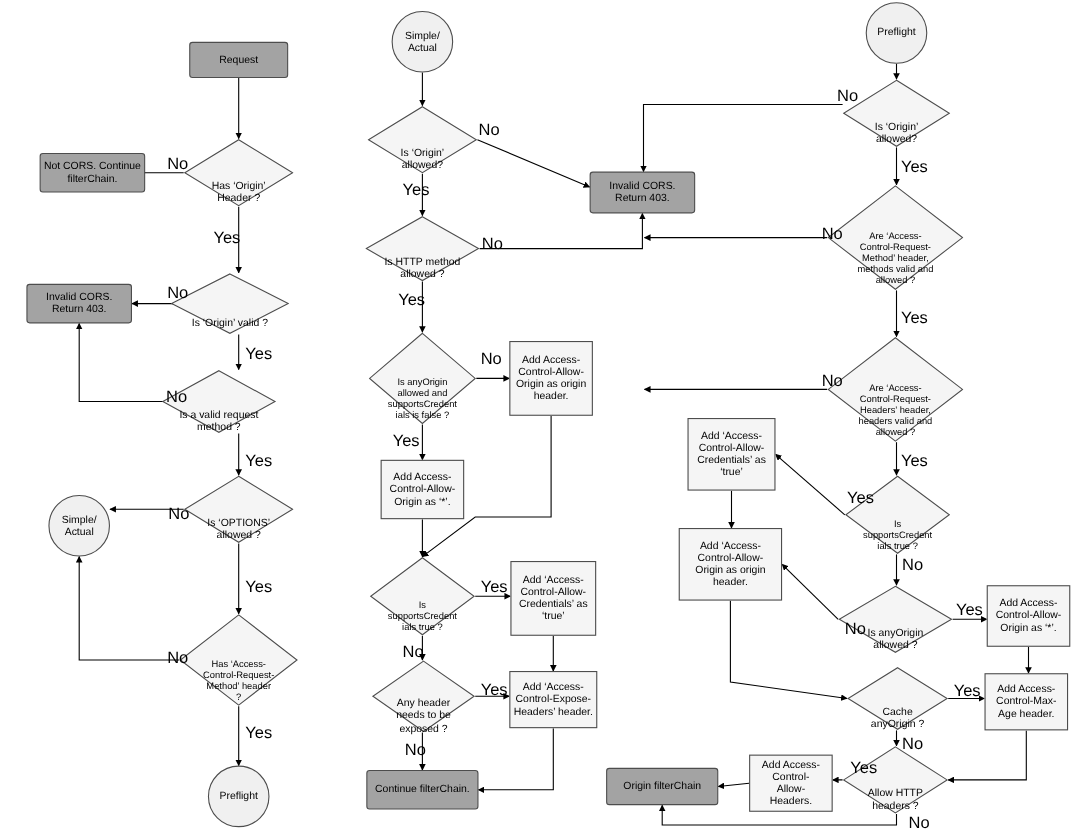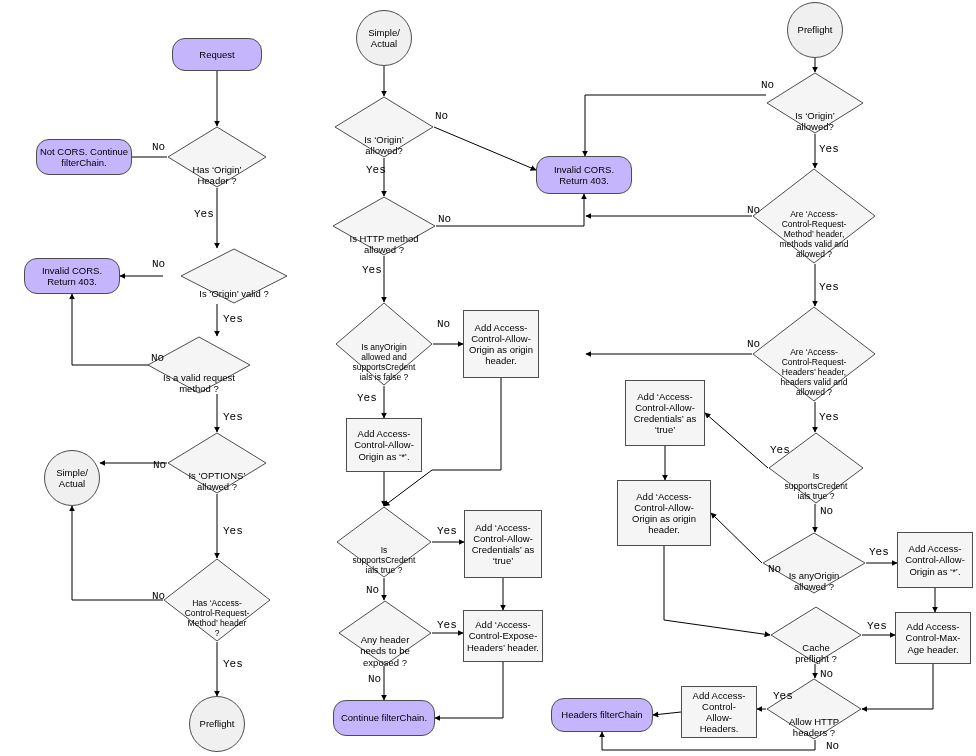--- a/index.html
+++ b/index.html
@@ -36,23 +36,23 @@
     line-height: 1.18;
     color: #000000;
     padding: 2px;
     white-space: pre-line;
   }
   .n-rect {
     background: #f5f5f5;
     border: 1px solid #4d4d4d;
   }
   .n-round {
-    background: #c4b5fd;
+    background: #a3a3a3;
     border: 1px solid #4d4d4d;
-    border-radius: 13px;
+    border-radius: 3px;
   }
   .n-ellipse {
     background: #f0f0f0;
     border: 1px solid #4d4d4d;
     border-radius: 50%;
   }
   .n-diamond {
     background: transparent;
     border: none;
   }
@@ -63,25 +63,24 @@
   .n-diamond .dlabel {
     position: relative;
     z-index: 2;
     width: 100%;
     padding: 0 6px;
     box-sizing: border-box;
     margin-top: 36px;
   }
   .edge-label {
     position: absolute;
-    font-size: 11px;
+    font-size: 15px;
     color: #000000;
     background: transparent;
     white-space: nowrap;
-    font-family: Liberation Mono, monospace;
   }
   #title-box {
     position: absolute;
     left: 0;
     top: 0;
     width: 120px;
     height: 33px;
     background: #000000;
     color: #ffffff;
     display: flex;
@@ -162,21 +161,21 @@
     <svg class="dshape" viewBox="0 0 100 62" preserveAspectRatio="none">
         <polygon points="50,1 99,31 50,61 1,31" fill="#f5f5f5" stroke="#4d4d4d" stroke-width="1"></polygon>
       </svg>
     <span class="dlabel">Has ‘Origin’
 Header ?</span>
   </div>
 
   <div class="node n-round" style="left:36px;top:139px;width:96px;height:36px;">Not CORS. Continue
 filterChain.</div>
 
-  <div class="node n-diamond" style="left:180px;top:248px;width:108px;height:56px;">
+  <div class="node n-diamond" style="left:155px;top:248px;width:108px;height:56px;">
     <svg class="dshape" viewBox="0 0 108 56" preserveAspectRatio="none">
         <polygon points="54,1 107,28 54,55 1,28" fill="#f5f5f5" stroke="#4d4d4d" stroke-width="1"></polygon>
       </svg>
     <span class="dlabel">Is ‘Origin’ valid ?</span>
   </div>
 
   <div class="node n-round" style="left:24px;top:258px;width:96px;height:36px;">Invalid CORS.
 Return 403.</div>
 
   <div class="node n-diamond" style="left:147px;top:336px;width:104px;height:58px;">
@@ -341,41 +340,41 @@
 
   <div class="node n-rect" style="left:897px;top:532px;width:76px;height:56px;">Add Access-
 Control-Allow-
 Origin as ‘*’.</div>
 
   <div class="node n-diamond" style="left:770px;top:606px;width:92px;height:58px;">
     <svg class="dshape" viewBox="0 0 92 58" preserveAspectRatio="none">
         <polygon points="46,1 91,29 46,57 1,29" fill="#f5f5f5" stroke="#4d4d4d" stroke-width="1"></polygon>
       </svg>
     <span class="dlabel">Cache
-preflight ?</span>
+anyOrigin ?</span>
   </div>
 
   <div class="node n-rect" style="left:895px;top:612px;width:76px;height:52px;">Add Access-
 Control-Max-
 Age header.</div>
 
   <div class="node n-diamond" style="left:766px;top:678px;width:96px;height:62px;">
     <svg class="dshape" viewBox="0 0 96 62" preserveAspectRatio="none">
         <polygon points="48,1 95,31 48,61 1,31" fill="#f5f5f5" stroke="#4d4d4d" stroke-width="1"></polygon>
       </svg>
     <span class="dlabel">Allow HTTP
 headers ?</span>
   </div>
 
   <div class="node n-rect" style="left:681px;top:686px;width:76px;height:52px;">Add Access-
 Control-
 Allow-
 Headers.</div>
 
-  <div class="node n-round" style="left:551px;top:698px;width:102px;height:34px;">Headers filterChain</div>
+  <div class="node n-round" style="left:551px;top:698px;width:102px;height:34px;">Origin filterChain</div>
 
   <div class="edge-label" style="left:152px;top:141px;">No</div>
   <div class="edge-label" style="left:194px;top:208px;">Yes</div>
   <div class="edge-label" style="left:152px;top:258px;">No</div>
   <div class="edge-label" style="left:223px;top:313px;">Yes</div>
   <div class="edge-label" style="left:151px;top:352px;">No</div>
   <div class="edge-label" style="left:223px;top:411px;">Yes</div>
   <div class="edge-label" style="left:153px;top:459px;">No</div>
   <div class="edge-label" style="left:223px;top:525px;">Yes</div>
   <div class="edge-label" style="left:152px;top:590px;">No</div>

